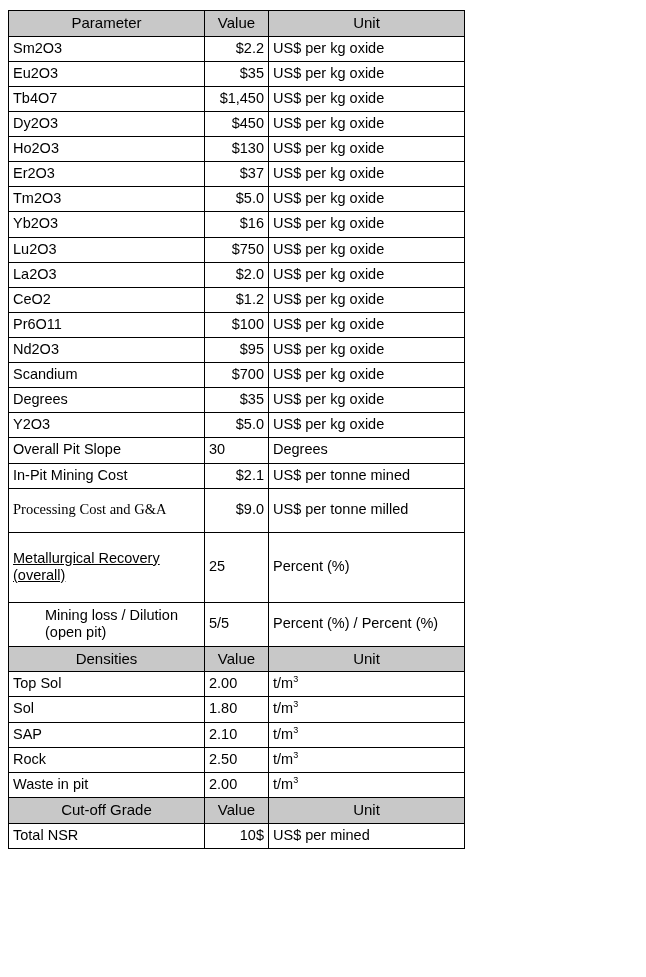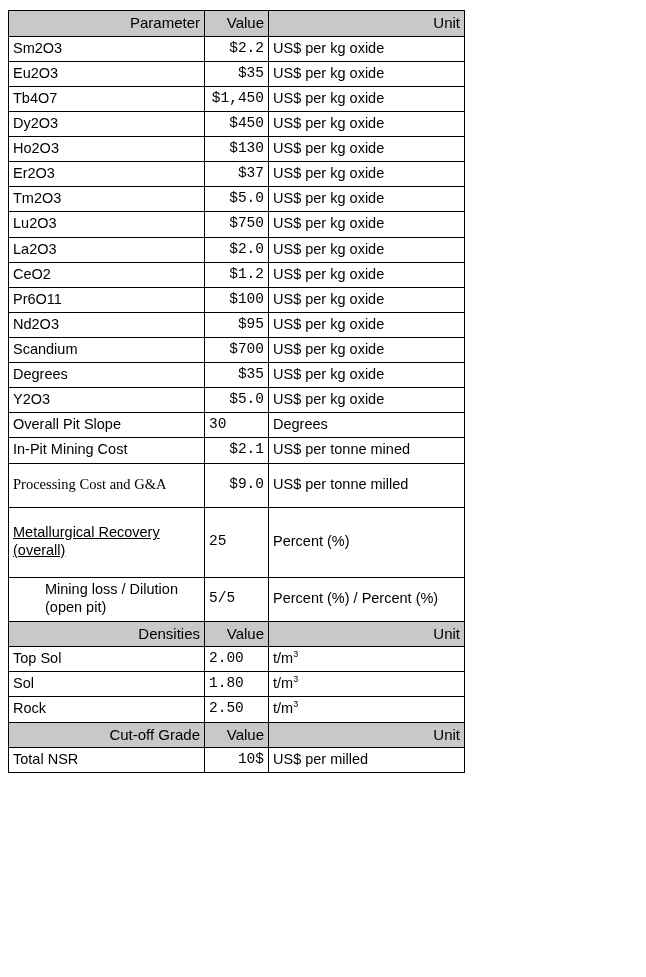--- a/index.html
+++ b/index.html
@@ -35,27 +35,27 @@
     font-weight: normal;
     background: #ffffff;
   }
   col.c-param { width: 196px; }
   col.c-value { width: 64px; }
   col.c-unit  { width: 196px; }
 
   .hdr td {
     background: #c8c8c8 !important;
     font-weight: bold;
-    text-align: right;
+    text-align: center;
     font-size: 15px;
     padding-top: 4px;
     padding-bottom: 5px;
   }
   .cell-param { text-align: left; }
-  .cell-value { text-align: right; font-family: Liberation Mono, monospace; }
+  .cell-value { text-align: right; }
   .cell-value.center { text-align: left; }
   .cell-unit  { text-align: left; }
   sup {
     font-size: 9px;
     vertical-align: super;
     line-height: 0;
   }
   .multiline { line-height: 1.30; }
 </style>
 </head>
@@ -103,20 +103,25 @@
           <td class="cell-param">Er2O3</td>
           <td class="cell-value">$37</td>
           <td class="cell-unit">US$ per kg oxide</td>
         </tr>
         <tr>
           <td class="cell-param">Tm2O3</td>
           <td class="cell-value">$5.0</td>
           <td class="cell-unit">US$ per kg oxide</td>
         </tr>
         <tr>
+          <td class="cell-param">Yb2O3</td>
+          <td class="cell-value">$16</td>
+          <td class="cell-unit">US$ per kg oxide</td>
+        </tr>
+        <tr>
           <td class="cell-param">Lu2O3</td>
           <td class="cell-value">$750</td>
           <td class="cell-unit">US$ per kg oxide</td>
         </tr>
         <tr>
           <td class="cell-param">La2O3</td>
           <td class="cell-value">$2.0</td>
           <td class="cell-unit">US$ per kg oxide</td>
         </tr>
         <tr>
@@ -183,29 +188,39 @@
           <td class="cell-param">Top Sol</td>
           <td class="cell-value center">2.00</td>
           <td class="cell-unit"><span>t/m</span><sup>3</sup></td>
         </tr>
         <tr>
           <td class="cell-param">Sol</td>
           <td class="cell-value center">1.80</td>
           <td class="cell-unit"><span>t/m</span><sup>3</sup></td>
         </tr>
         <tr>
+          <td class="cell-param">SAP</td>
+          <td class="cell-value center">2.10</td>
+          <td class="cell-unit"><span>t/m</span><sup>3</sup></td>
+        </tr>
+        <tr>
           <td class="cell-param">Rock</td>
           <td class="cell-value center">2.50</td>
+          <td class="cell-unit"><span>t/m</span><sup>3</sup></td>
+        </tr>
+        <tr>
+          <td class="cell-param">Waste in pit</td>
+          <td class="cell-value center">2.00</td>
           <td class="cell-unit"><span>t/m</span><sup>3</sup></td>
         </tr>
         <tr class="hdr">
           <td>Cut-off Grade</td>
           <td>Value</td>
           <td>Unit</td>
         </tr>
         <tr>
           <td class="cell-param">Total NSR</td>
           <td class="cell-value">10$</td>
-          <td class="cell-unit">US$ per milled</td>
+          <td class="cell-unit">US$ per mined</td>
         </tr>
       </tbody>
   </table>
 </div>
 
 </body></html>

